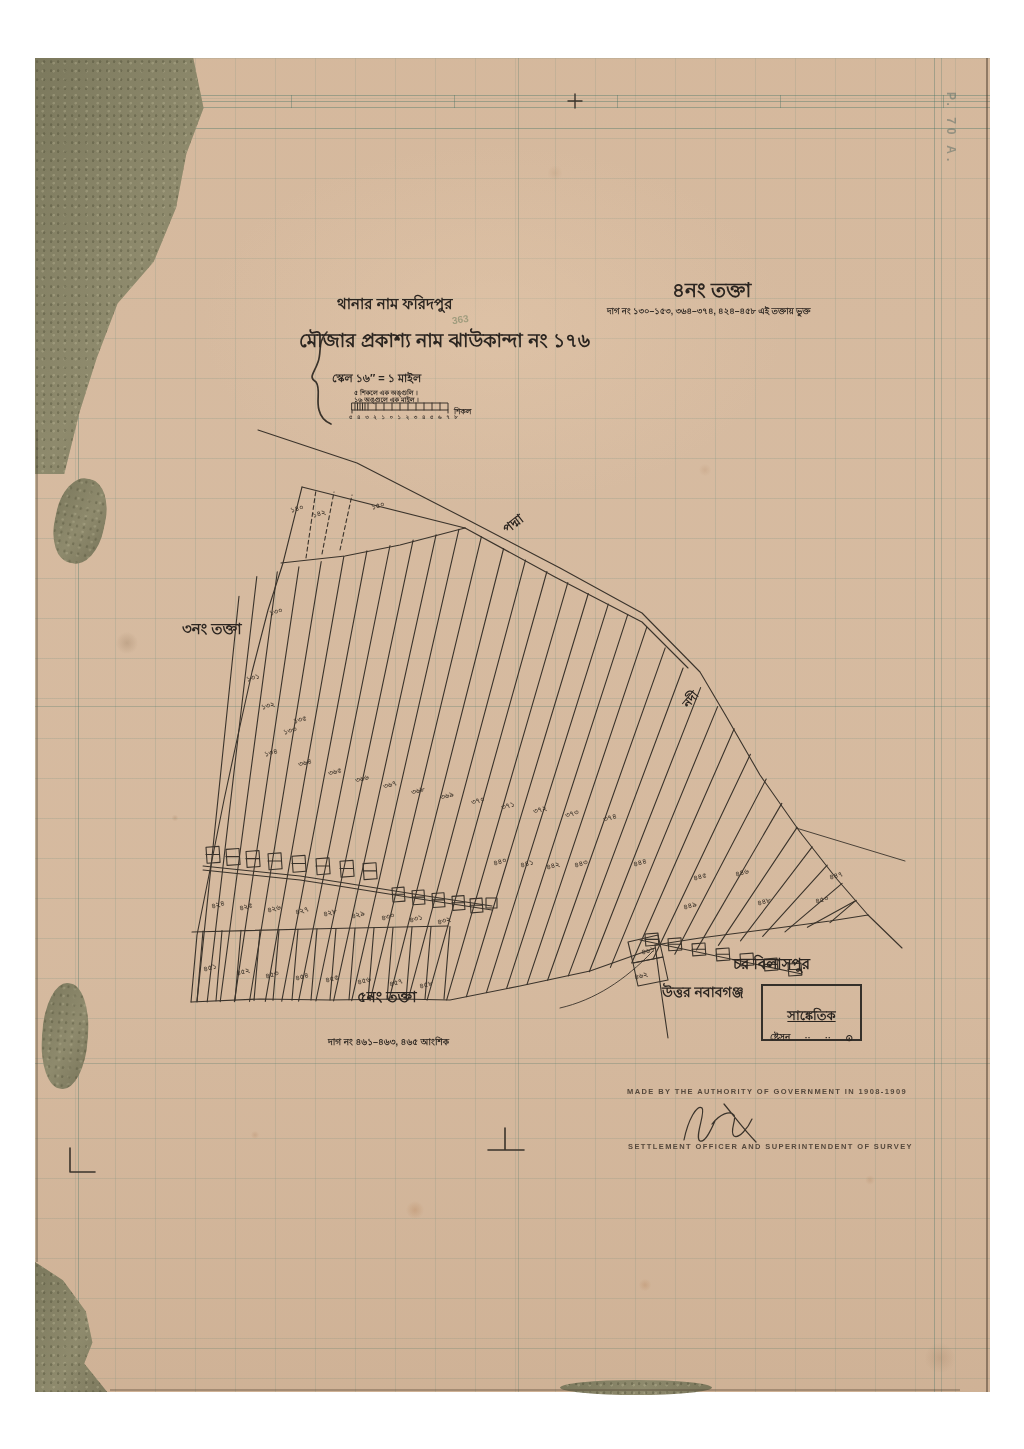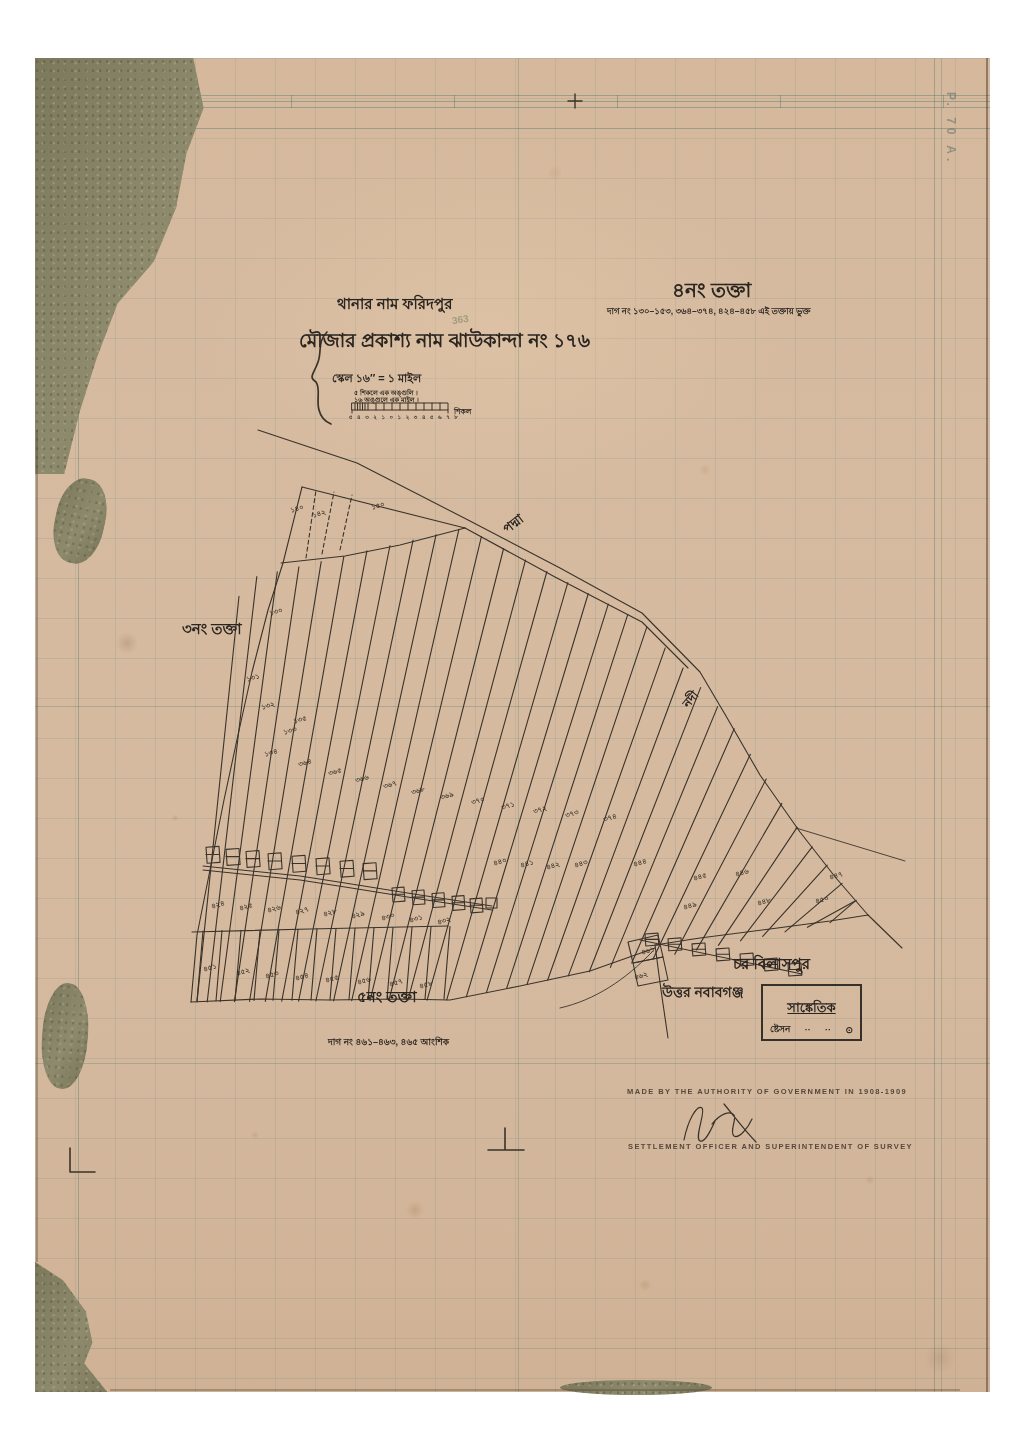--- a/index.html
+++ b/index.html
@@ -41,21 +41,21 @@
   #greenBL{left:35px;top:1262px;width:82px;height:130px;
     clip-path:polygon(0 0,34% 14%,62% 38%,70% 62%,60% 78%,88% 100%,0 100%);}
   #greenB{left:560px;top:1380px;width:152px;height:15px;border-radius:50%;}
   .edge{position:absolute;pointer-events:none;}
   
   .lbl{position:absolute;color:#2b2520;white-space:nowrap;font-weight:bold;}
   .plotnum{position:absolute;font-size:7px;font-weight:bold;color:#352d24;opacity:.85;
            transform:translate(-50%,-50%) rotate(-15deg);white-space:nowrap;}
   #legend-box{position:absolute;left:761px;top:984px;width:101px;height:57px;
     border:2px solid #35302a;box-sizing:border-box;text-align:center;}
-  #legend-box .t{font-size:13px;font-weight:bold;color:#2b2520;text-decoration:underline;margin-top:12px;}
+  #legend-box .t{font-size:13px;font-weight:bold;color:#2b2520;text-decoration:underline;margin-top:20px;}
   #legend-box .row{display:flex;justify-content:space-between;align-items:center;
     padding:3px 7px 0 7px;font-size:9px;color:#2b2520;font-weight:bold;}
   .eng{position:absolute;color:#55483c;font-size:7.5px;letter-spacing:1.4px;white-space:nowrap;font-weight:bold;}
   #p70a{position:absolute;left:944px;top:92px;writing-mode:vertical-rl;font-size:12px;letter-spacing:4px;
         color:rgba(106,120,110,.62);font-weight:bold;}
   #pencil-note{position:absolute;left:452px;top:314px;font-size:10px;color:rgba(110,125,92,.55);
         transform:rotate(-8deg);font-weight:bold;}
   #scale-ticks{position:absolute;left:349px;top:414px;width:120px;font-size:5.5px;letter-spacing:1.5px;
         color:#2b2520;font-weight:bold;}
 </style>

